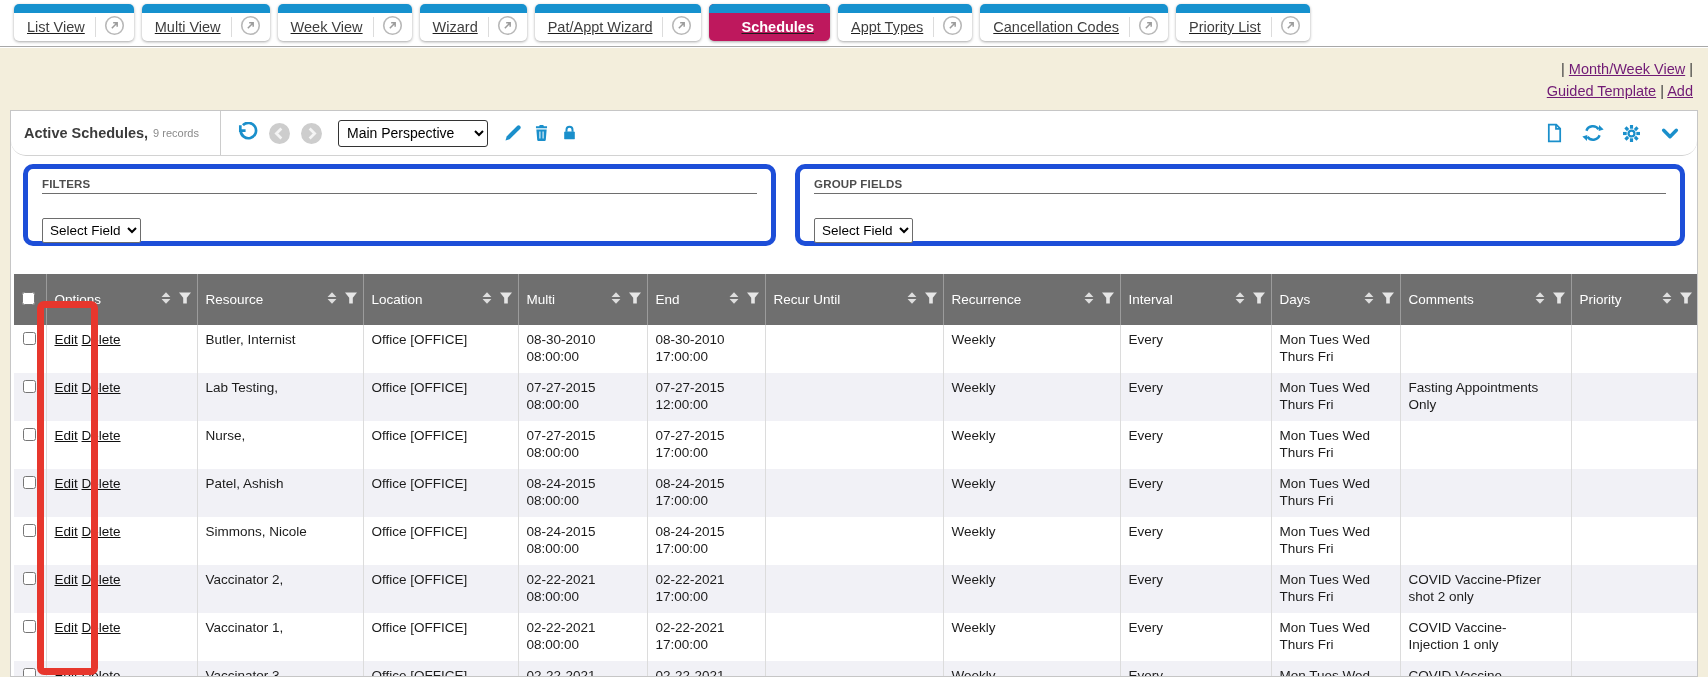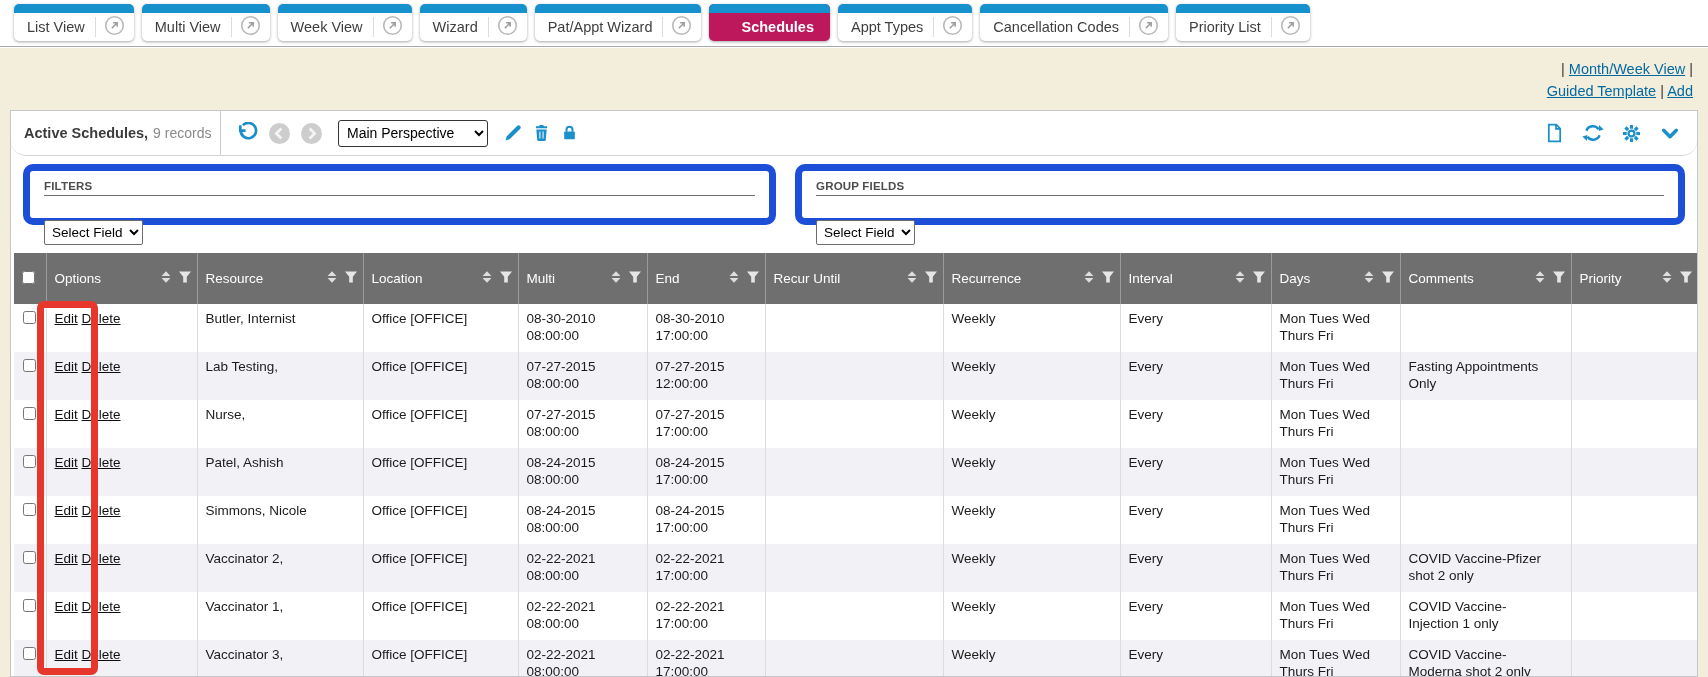--- a/index.html
+++ b/index.html
@@ -11,56 +11,56 @@
 
   
   .tabbar {
     height:47px; background:#fff; border-bottom:1px solid #a8a8a8;
     display:flex; gap:8px; align-items:flex-start; padding:4px 0 0 14px;
   }
   .tab {
     height:37px; background:#fff; border-radius:5px;
     box-shadow:0 1px 3px rgba(0,0,0,.35);
     display:flex; align-items:center; padding:9px 9px 0 13px;
-    position:relative; overflow:hidden; cursor:pointer; flex:0 0 auto;
+    position:relative; overflow:hidden; cursor:pointer; flex:0 0 auto;text-decoration:underline;
   }
   .tab::before { content:""; position:absolute; top:0; left:0; right:0; height:9px; background:#1691ce; }
   .tab-label { font-size:14.5px; color:#3e3e3e; white-space:nowrap; padding-right:10px; }
   .tab-sep { width:1px; height:20px; background:#dcdcdc; margin-right:8px; }
   .tab.active { background:#be185d; padding:9px 16px 0 32px; }
   .tab.active .tab-label { color:#fff; font-weight:bold; padding-right:0; }
 
   
   .content { position:absolute; top:48px; left:0; right:0; bottom:0; background:#f3eedc; }
 
   .header-links {
     position:absolute; top:11px; right:15px; text-align:right;
     font-size:14.5px; color:#3a3a3a; line-height:21.5px;
   }
-  .header-links a { color:#0369a1; text-decoration:underline; cursor:pointer; }
+  .header-links a { color:#701a75; text-decoration:underline; cursor:pointer; }
 
   .panel {
     position:absolute; top:62px; left:10px; width:1688px; bottom:0;
     background:#fff; border:1px solid #c6c6c6; overflow:hidden;
   }
 
   
   .toolbar { height:45px; border-bottom:1px solid #d2d2d2; display:flex; align-items:center;border-radius:15px; }
   .tb-title { width:210px; height:100%; display:flex; align-items:center; padding-left:13px; border-right:1px solid #cccccc; white-space:nowrap; }
   .tb-title b { font-size:14.5px; color:#3c3c3c; }
-  .tb-title span { font-size:14px; color:#8a8a8a; margin-left:5px; }
+  .tb-title span { font-size:11px; color:#8a8a8a; margin-left:5px; }
   .tb-icons { display:flex; align-items:center; gap:9px; padding-left:15px; }
   .icon-btn { border:none; background:none; padding:0; cursor:pointer; display:flex; align-items:center; }
   .icon-btn svg { display:block; }
   select.persp { height:27px; min-width:150px; font-size:14px; font-family:inherit; border:1px solid #333; border-radius:3px; background:#fff; margin:0 6px; padding:0 4px; }
   .tb-right { margin-left:auto; display:flex; align-items:center; gap:17px; padding-right:16px; }
 
   
   .fg-row { display:flex; gap:19px; margin:8px 12px 0 12px; }
-  .fbox { border:7px solid #1d4ed8; border-radius:10px; height:61px; padding:9px 14px 0 14px; background:#fff; }
+  .fbox { border:5px solid #1d4ed8; border-radius:10px; height:82px; padding:9px 14px 0 14px; background:#fff; }
   .fbox.filters { width:753px; }
   .fbox.groups { flex:1; }
   .fbox-label { font-size:11.5px; font-weight:bold; color:#4d4d4d; letter-spacing:.2px; padding-bottom:3px; border-bottom:1px solid #6e6e6e; }
   select.field { margin-top:24px; height:25px; font-size:13.5px; font-family:Liberation Sans, sans-serif; border:1px solid #6d6d6d; border-radius:2px; background:#fff; padding:0 3px; }
 
   
   table.grid { border-collapse:collapse; table-layout:fixed; width:1684px; margin:28px 0 0 3px; }
   .grid thead th {
     background:#6f6f6f; color:#fff; font-weight:normal; font-size:13.5px;
     height:51px; padding:0 5px 0 8px; text-align:left;

